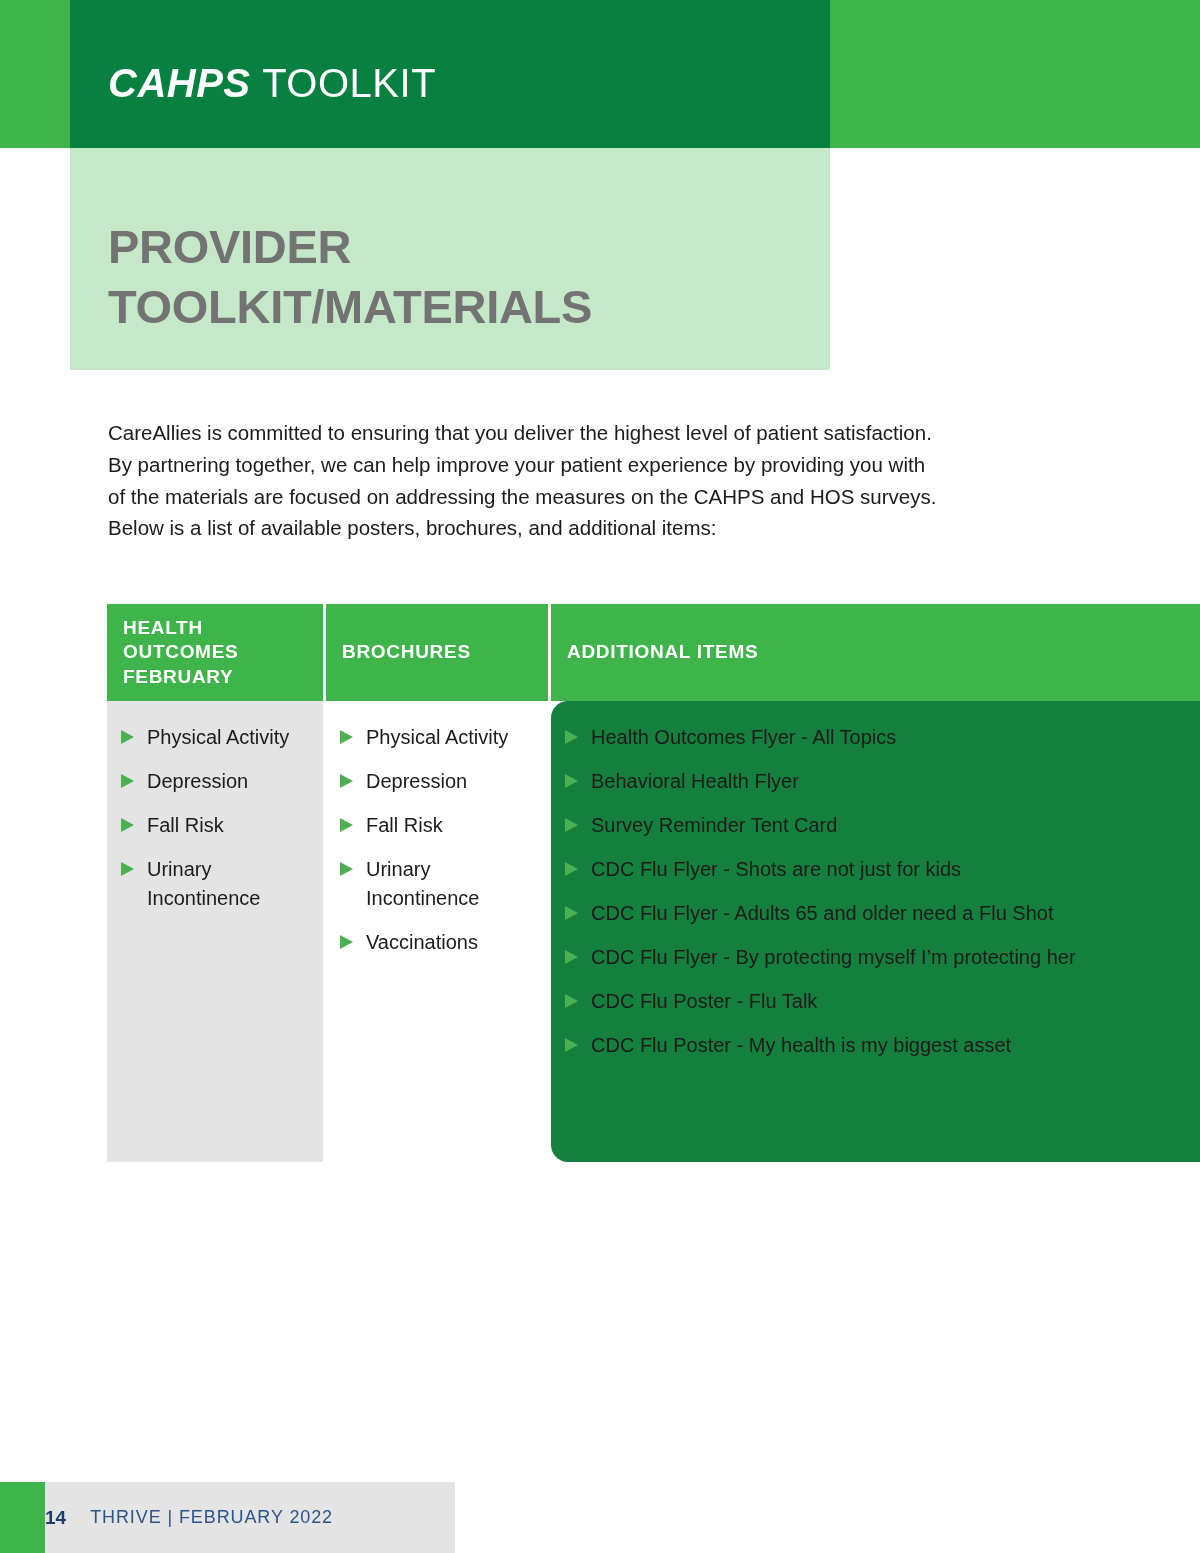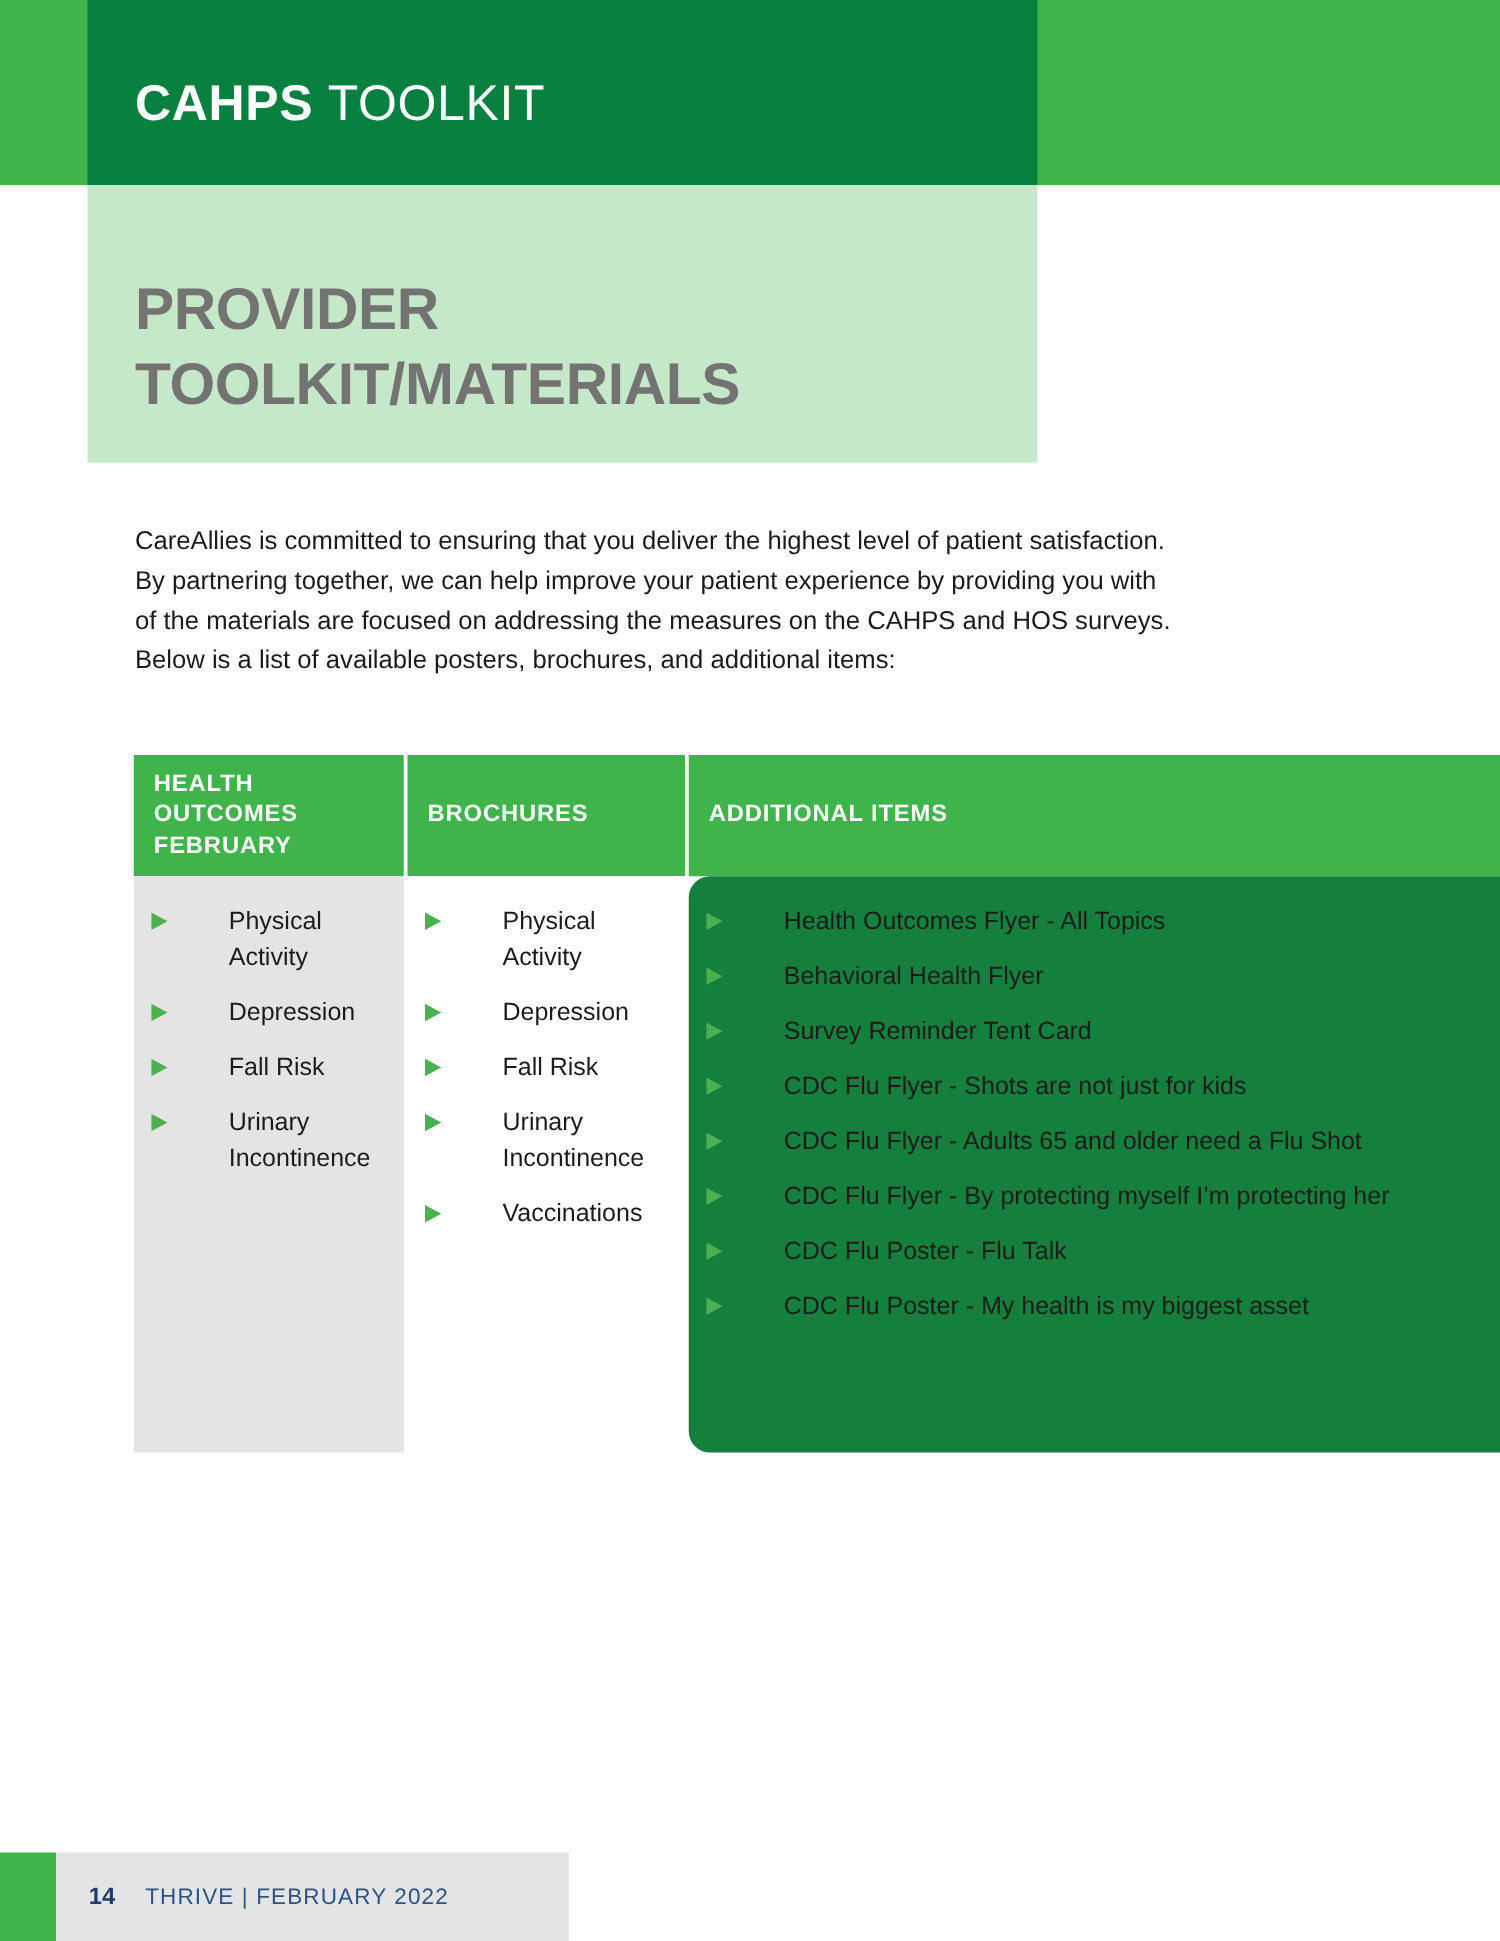--- a/index.html
+++ b/index.html
@@ -32,21 +32,21 @@
   }
   .banner-title {
     position: absolute;
     left: 108px; top: 63px;
     font-size: 40px;
     letter-spacing: 0.5px;
     color: #ffffff;
     white-space: nowrap;
     line-height: 1;
   }
-  .banner-title .strong { font-weight: 700; }
+  .banner-title .strong { font-weight: 700; font-style: italic; }
   .banner-title .light  { font-weight: 300; }
 
   
   .heading-block {
     position: absolute;
     left: 70px; top: 148px;
     width: 760px; height: 222px;
     background: #c5e8c8;
   }
   .heading-text {
@@ -119,21 +119,21 @@
     line-height: 1.45;
     color: #1b1b1b;
   }
   .bullet {
     flex: 0 0 auto;
     width: 13px; height: 14px;
     margin-top: 7px;
     margin-right: 13px;
   }
   .bullet svg { display: block; }
-  .item-label { flex: 1 1 auto; margin-left: 36px; }
+  .item-label { flex: 1 1 auto; }
 
   
   .closing {
     position: absolute;
     left: 107px; top: 1196px;
     width: 1000px;
     font-size: 22px;
     font-weight: 700;
     line-height: 1.6;
     color: #128a42;
@@ -147,21 +147,20 @@
     width: 45px; height: 71px;
     background: #3eb44a;
   }
   .footer-bar {
     position: absolute;
     left: 45px; top: 1482px;
     width: 410px; height: 71px;
     background: #e4e4e4;
     display: flex;
     align-items: center;
-    padding-left: 26px;
   }
   .footer-page {
     font-size: 19px;
     font-weight: 700;
     color: #1c3f६6;
     color: #1b3d6d;
     margin-right: 24px;
   }
   .footer-meta {
     font-size: 18px;

